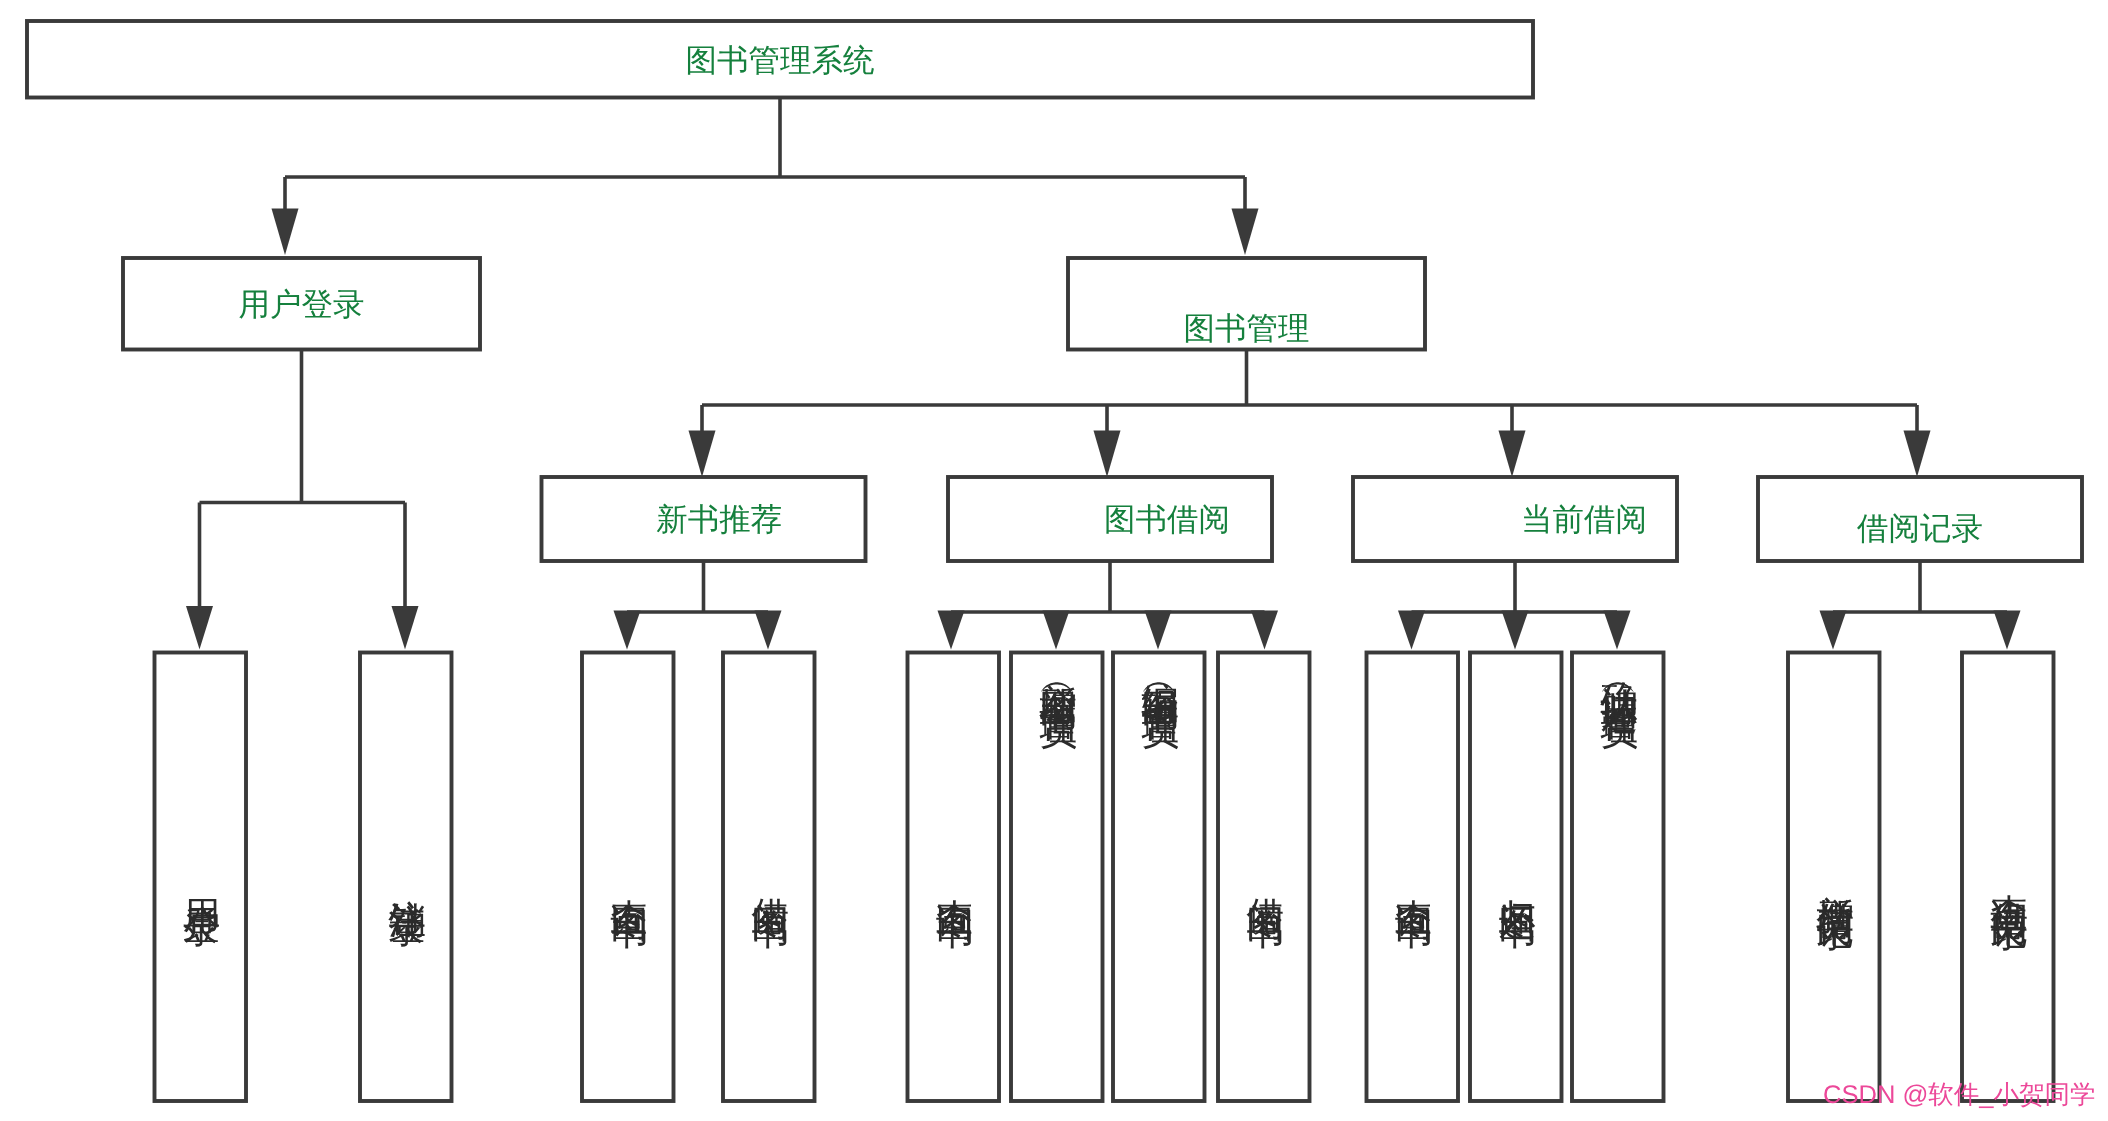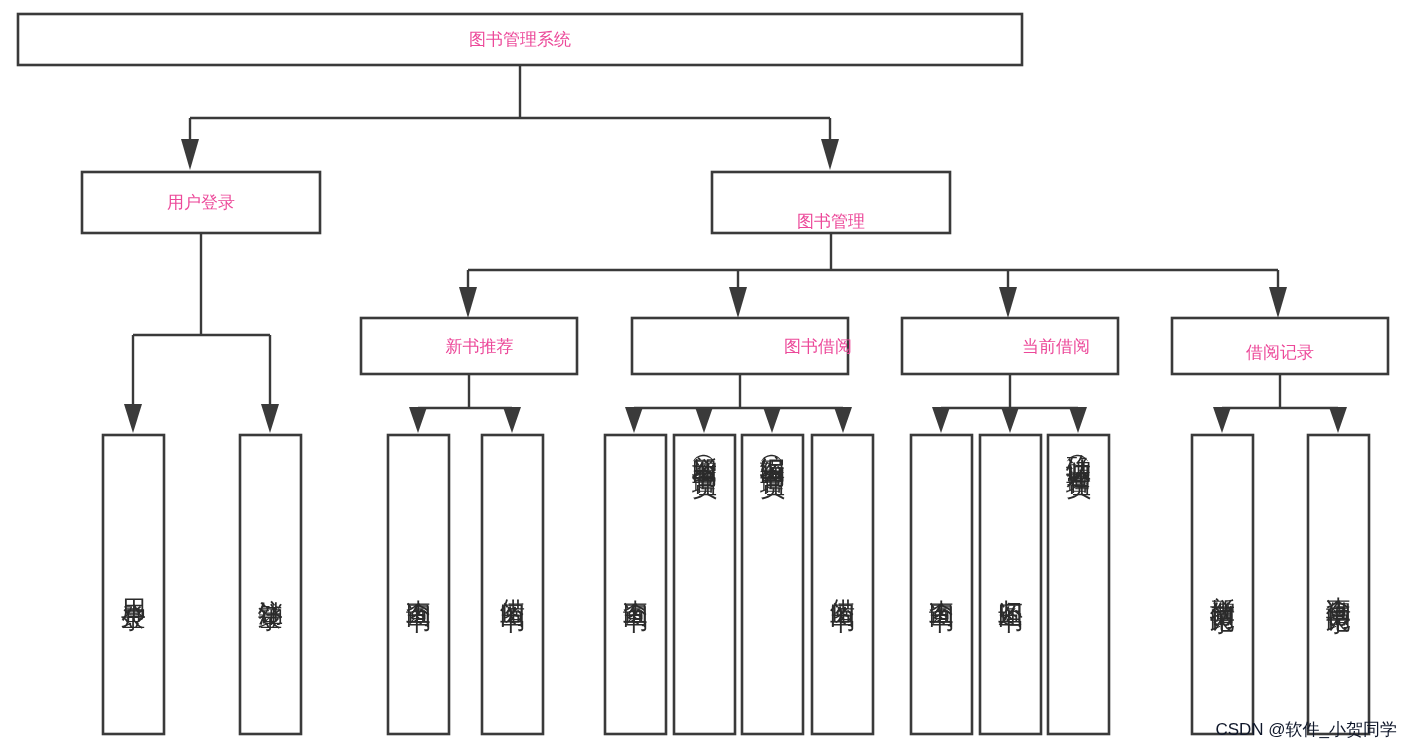--- a/index.html
+++ b/index.html
@@ -41,21 +41,21 @@
   .arrow-head {
     fill: #3a3a3a;
     stroke: none;
   }
   .watermark-text {
     position: absolute;
     right: 8px;
     bottom: 6px;
     font-family: "Liberation Sans", sans-serif;
     font-size: 17px;
-    color: #0f172a;
+    color: #ec4899;
     white-space: nowrap;
     user-select: none;
   }
   .vlabel-wrap {
     display: flex;
     align-items: center;
     justify-content: center;
     position: absolute;
     pointer-events: none;
   }
@@ -71,22 +71,22 @@
   }
   .hlabel-wrap {
     display: flex;
     align-items: center;
     justify-content: center;
     position: absolute;
     pointer-events: none;
   }
   .hlabel {
     font-family: Liberation Serif, serif;
-    font-size: 17px;
-    color: #ec4899;
+    font-size: 21px;
+    color: #15803d;
     white-space: nowrap;
   }
 </style>
 </head>
 <body>
 
 <div id="diagram-root">
 
   <svg id="chart-svg" viewBox="0 0 1405 747">
     <defs></defs>
@@ -191,21 +191,21 @@
   </div>
 
   <div class="hlabel-wrap" style="left:712px; top:172px; width:238px; height:61px;align-items:flex-end;">
     <span class="hlabel">图书管理</span>
   </div>
 
   <div class="hlabel-wrap" style="left:361px; top:318px; width:237px; height:56px;">
     <span class="hlabel">新书推荐</span>
   </div>
 
-  <div class="hlabel-wrap" style="left:600px; top:318px; width:252px; height:56px;justify-content:flex-end;">
+  <div class="hlabel-wrap" style="left:652px; top:318px; width:252px; height:56px;">
     <span class="hlabel">图书借阅</span>
   </div>
 
   <div class="hlabel-wrap" style="left:902px; top:318px; width:216px; height:56px;margin-left:46px;">
     <span class="hlabel">当前借阅</span>
   </div>
 
   <div class="hlabel-wrap" style="left:1172px; top:318px; width:216px; height:68px;">
     <span class="hlabel">借阅记录</span>
   </div>

